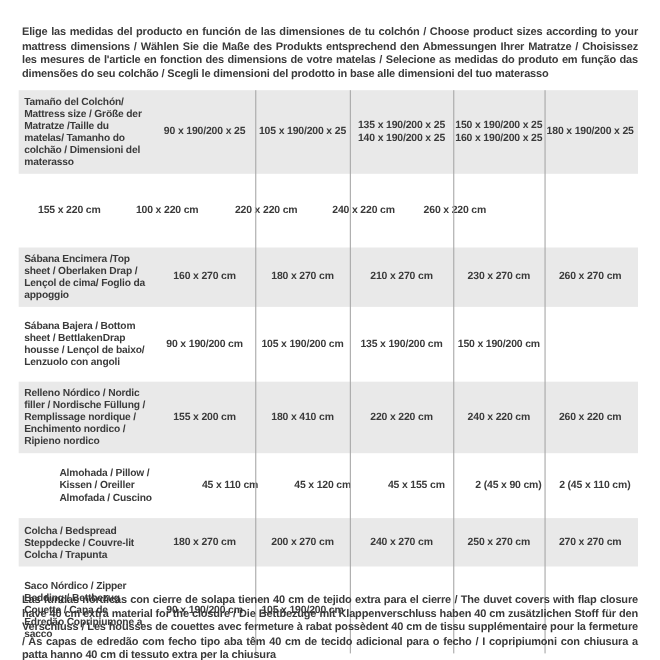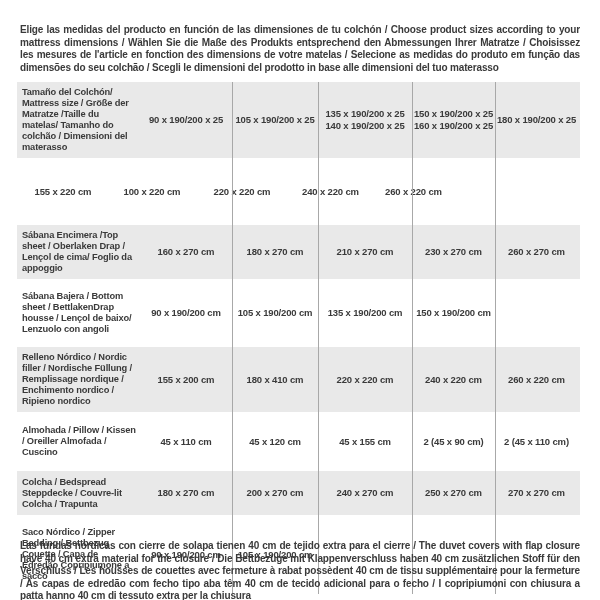--- a/index.html
+++ b/index.html
@@ -48,21 +48,21 @@
   #div1{left:215px;}
   #div2{left:301px;}
   #div3{left:395px;}
   #div4{left:478px;}
   
   #row-0{min-height:56px;}
   #row-1{min-height:53px;}
   #row-2{min-height:50px;}
   #row-3{min-height:53px;}
   #row-4{min-height:56px;}
-  #row-5{min-height:45px;}
+  #row-5{min-height:45px;margin-left:32px;}
   #row-6{min-height:44px;}
   #row-7{min-height:46px;}
 </style>
 </head>
 <body>
 
 <div id="intro" class="para">Elige las medidas del producto en función de las dimensiones de tu colchón / Choose product sizes according to your mattress dimensions / Wählen Sie die Maße des Produkts entsprechend den Abmessungen Ihrer Matratze / Choisissez les mesures de l'article en fonction des dimensions de votre matelas / Selecione as medidas do produto em função das dimensões do seu colchão / Scegli le dimensioni del prodotto in base alle dimensioni del tuo materasso</div>
 
 <div id="size-table">
 

